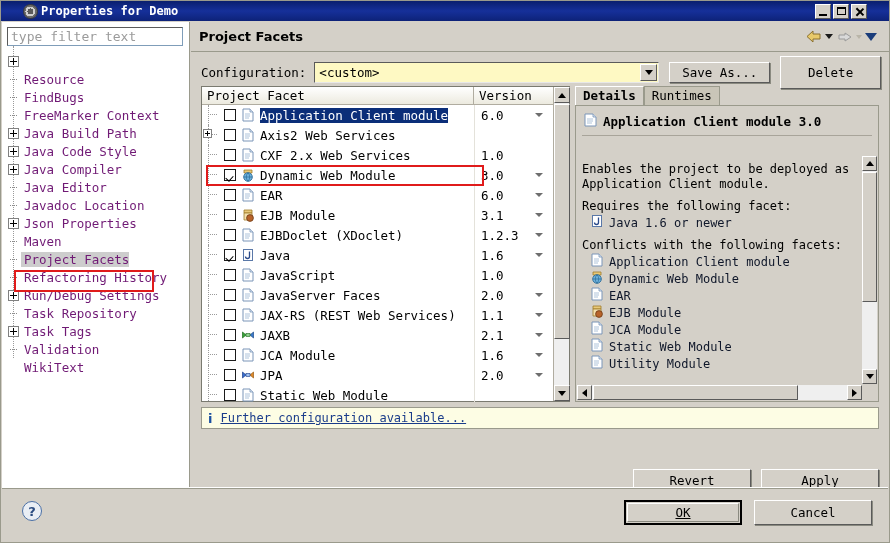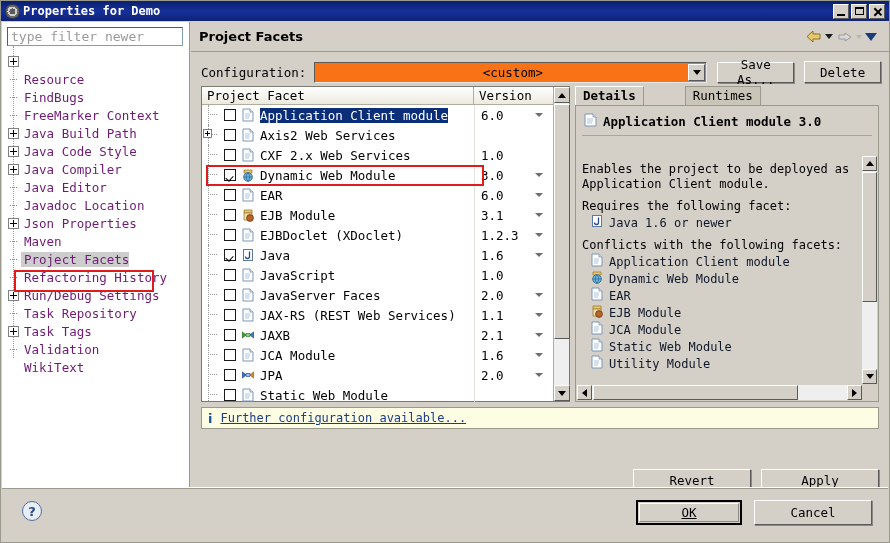--- a/index.html
+++ b/index.html
@@ -14,21 +14,21 @@
     position: relative;
     width: 890px; height: 543px;
     background: #d4d0c8;
     border: 1px solid #9a9a8c;
   }
 
   
   .titlebar {
     position: absolute; left: 0; top: 0; width: 888px; height: 20px;
     background: linear-gradient(to bottom, #0a1f6e 0%, #16309a 50%, #0d2278 100%);
-    display: flex; align-items: center; padding: 0 2px;
+    display: flex; align-items: center; padding: 0 20px;
   }
   .title-icon {
     width: 15px; height: 15px; margin: 0 3px 0 2px;
     border-radius: 50%;
     background: radial-gradient(circle at 50% 50%, #5a5a5a 0 3px, #cfcfcf 3px 5px, #6b6b6b 5px 7px, #e8e8e8 7px);
     border: 1px solid #3a3a3a;
     flex: 0 0 auto;
   }
   .title-text {
     color: #ffffff; font-weight: bold; font-size: 12px;
@@ -126,23 +126,23 @@
   .tri-down.big { border-left-width: 6px; border-right-width: 6px; border-top-width: 8px; border-top-color: #1a3c7a; }
 
   .config-row {
     display: flex; align-items: center; height: 24px; margin: 8px 8px 0 10px;
   }
   .config-label {
     font-family: "DejaVu Sans Mono", "Liberation Mono", monospace;
     font-size: 12.5px; color: #000; margin-right: 8px;
   }
   .combo {
-    flex: 0 0 auto; width: 393px; height: 21px; background: #f97316;
+    flex: 0 0 auto; width: 345px; height: 21px; background: #fef9c3;
     border: 1px solid #5a5a5a; border-right-color: #e8e8e8; border-bottom-color: #e8e8e8;
-    display: flex; align-items: center; position: relative; justify-content: center;
+    display: flex; align-items: center; position: relative;
   }
   .combo .cval {
     padding-left: 4px; font-size: 12.5px;
     font-family: "DejaVu Sans Mono", "Liberation Mono", monospace;
   }
   .combo .cbtn {
     position: absolute; right: 1px; top: 1px; width: 17px; height: 17px;
     background: #d4d0c8; border: 1px solid #fff;
     border-right-color: #5a5a5a; border-bottom-color: #5a5a5a;
     display: flex; align-items: center; justify-content: center;
@@ -150,21 +150,21 @@
   .btn {
     background: #d4d0c8; border: 1px solid #ffffff;
     border-right-color: #5a5a5a; border-bottom-color: #5a5a5a;
     font-family: "DejaVu Sans Mono", "Liberation Mono", monospace;
     font-size: 12.5px; color: #000; text-align: center;
     display: flex; align-items: center; justify-content: center;
     box-shadow: 1px 1px 0 #8a8a80;
     cursor: default;
   }
   .btn-saveas { width: 110px; height: 21px; margin-left: 10px; }
-  .btn-delete { width: 110px; height: 22px; margin-left: 10px; }
+  .btn-delete { width: 110px; height: 33px; margin-left: 10px; }
 
   
   .table-wrap {
     position: absolute; left: 10px; top: 64px; width: 369px; height: 316px;
     background: #ffffff; border: 1px solid #7a7a70;
   }
   .thead { display: flex; height: 18px; background: #f1efe8; border-bottom: 1px solid #b0aca0; }
   .th {
     font-family: "DejaVu Sans Mono", "Liberation Mono", monospace;
     font-size: 12.5px; color: #000;
@@ -237,21 +237,21 @@
   }
   .sb-up i { width:0;height:0;border-left:4px solid transparent;border-right:4px solid transparent;border-bottom:5px solid #000; display:block;}
   .sb-dn i { width:0;height:0;border-left:4px solid transparent;border-right:4px solid transparent;border-top:5px solid #000; display:block;}
   .sb-lf i { width:0;height:0;border-top:4px solid transparent;border-bottom:4px solid transparent;border-right:5px solid #000; display:block;}
   .sb-rt i { width:0;height:0;border-top:4px solid transparent;border-bottom:4px solid transparent;border-left:5px solid #000; display:block;}
 
   
   .details-pane {
     position: absolute; left: 384px; top: 64px; width: 304px; height: 316px;
   }
-  .tabs { display: flex; height: 19px; align-items: flex-end; gap: 41px; }
+  .tabs { display: flex; height: 19px; align-items: flex-end; }
   .tab {
     font-family: "DejaVu Sans Mono", "Liberation Mono", monospace;
     font-size: 12.5px; padding: 1px 7px 2px 7px; color: #000;
     border: 1px solid #9a9a8c; border-bottom: none; background: #c9c5b8;
   }
   .tab.active {
     background: #d4d0c8; font-weight: bold; border-color: #ffffff #9a9a8c #d4d0c8 #ffffff;
     position: relative; z-index: 2;
   }
   .details-body {
@@ -314,21 +314,21 @@
     background: #d4d0c8; border-top: 1px solid #ffffff;
   }
   .help-icon {
     position: absolute; left: 20px; top: 13px; width: 20px; height: 20px;
     border-radius: 50%; border: 1.5px solid #4a6fa5;
     background: #e9eef5; color: #2a4b80; font-weight: bold; font-size: 13px;
     display: flex; align-items: center; justify-content: center;
     font-family: "DejaVu Sans", "Liberation Sans", sans-serif;
   }
   .footer-btns { position: absolute; right: 16px; top: 12px; display: flex; gap: 12px; }
-  .btn-ok { width: 106px; height: 25px; border: 2px solid #000; box-shadow: none; position: relative; text-decoration: underline; }
+  .btn-ok { width: 118px; height: 25px; border: 2px solid #000; box-shadow: none; position: relative; text-decoration: underline; }
   .btn-ok .inner {
     position: absolute; inset: 1px; border: 1px solid #fff;
     border-right-color: #8a8a80; border-bottom-color: #8a8a80;
   }
   .btn-cancel { width: 118px; height: 25px; }
   .sep-line { position: absolute; left: 0; right: 0; top: 0; height: 1px; background: #9a9a8c; }
 </style>
 </head>
 <body>
 
@@ -347,21 +347,21 @@
       <div class="tbtn tb-close">
           <i></i>
           <i></i>
         </div>
     </div>
   </div>
 
   <div class="left-pane">
     <div class="filter-wrap">
       <div class="filter-box">
-        <span>type filter newer</span>
+        <span>type filter text</span>
       </div>
     </div>
     <div class="tree" id="tree">
       <div class="tree-vline"></div>
     <div class="tree-item">
           <span class="twisty box"></span>
           <span class="tlabel">Resource</span>
         </div>
         <div class="tree-item">
           <span class="twisty dash"></span>

